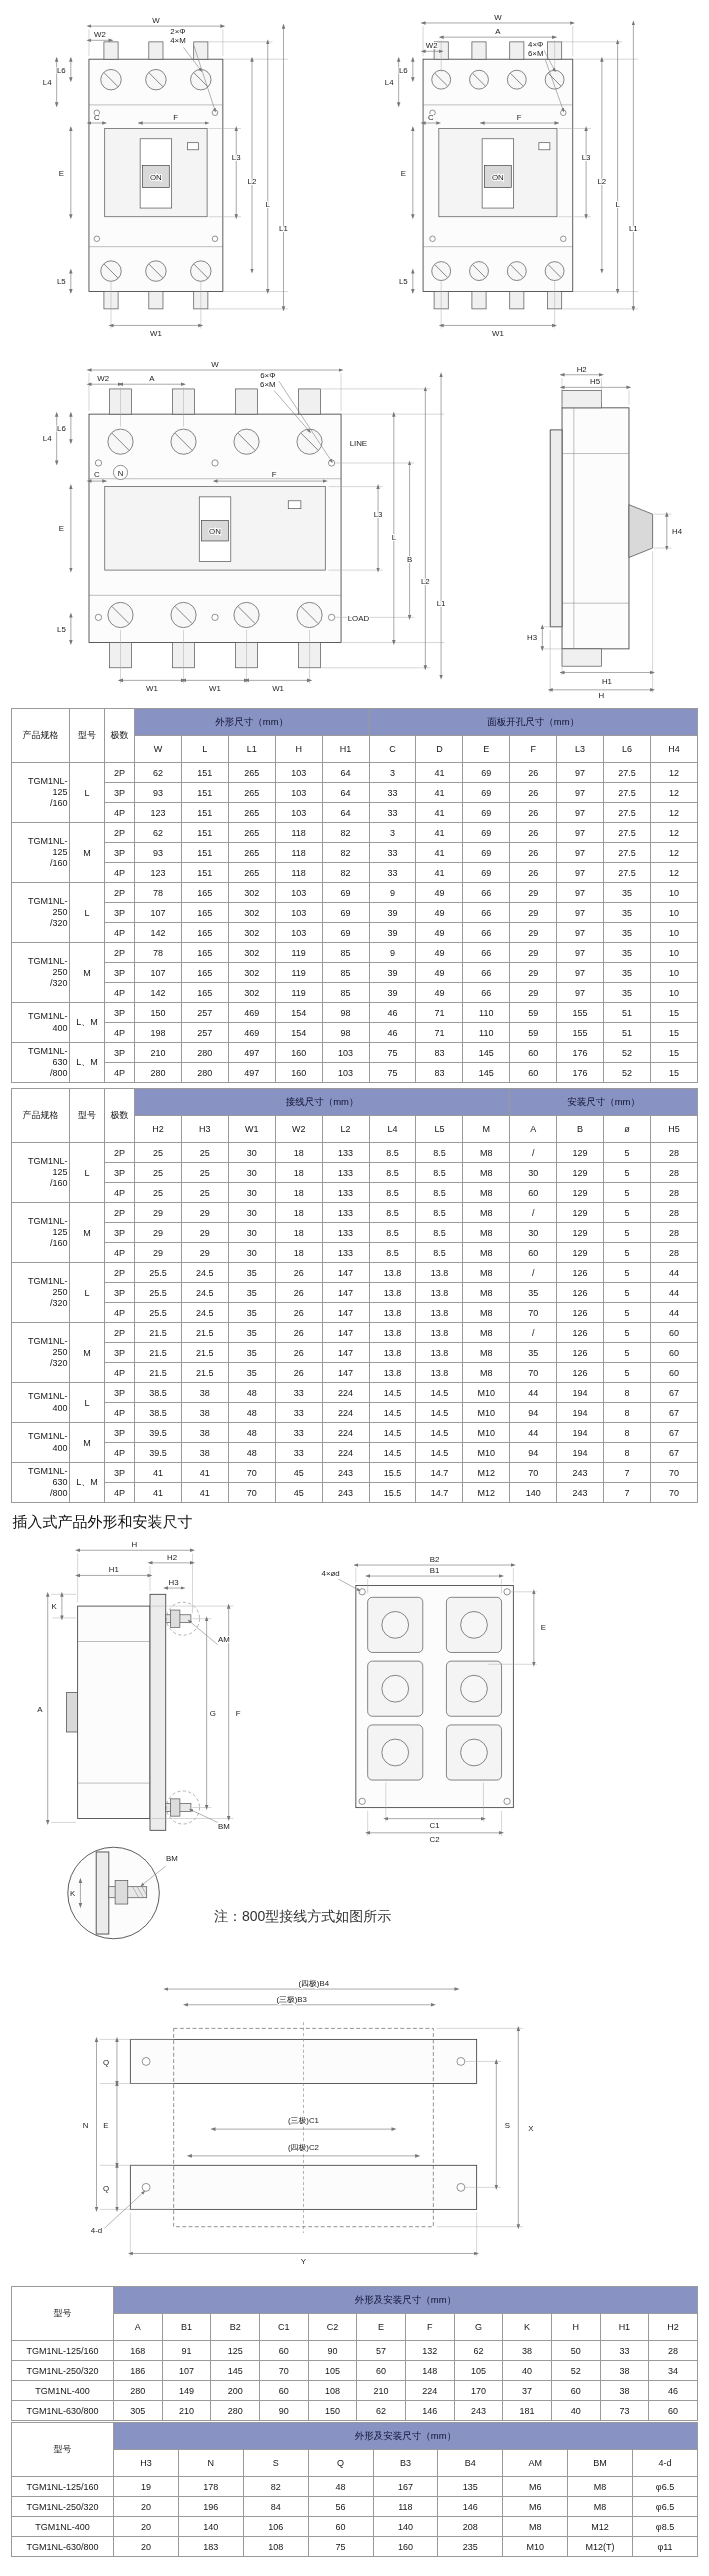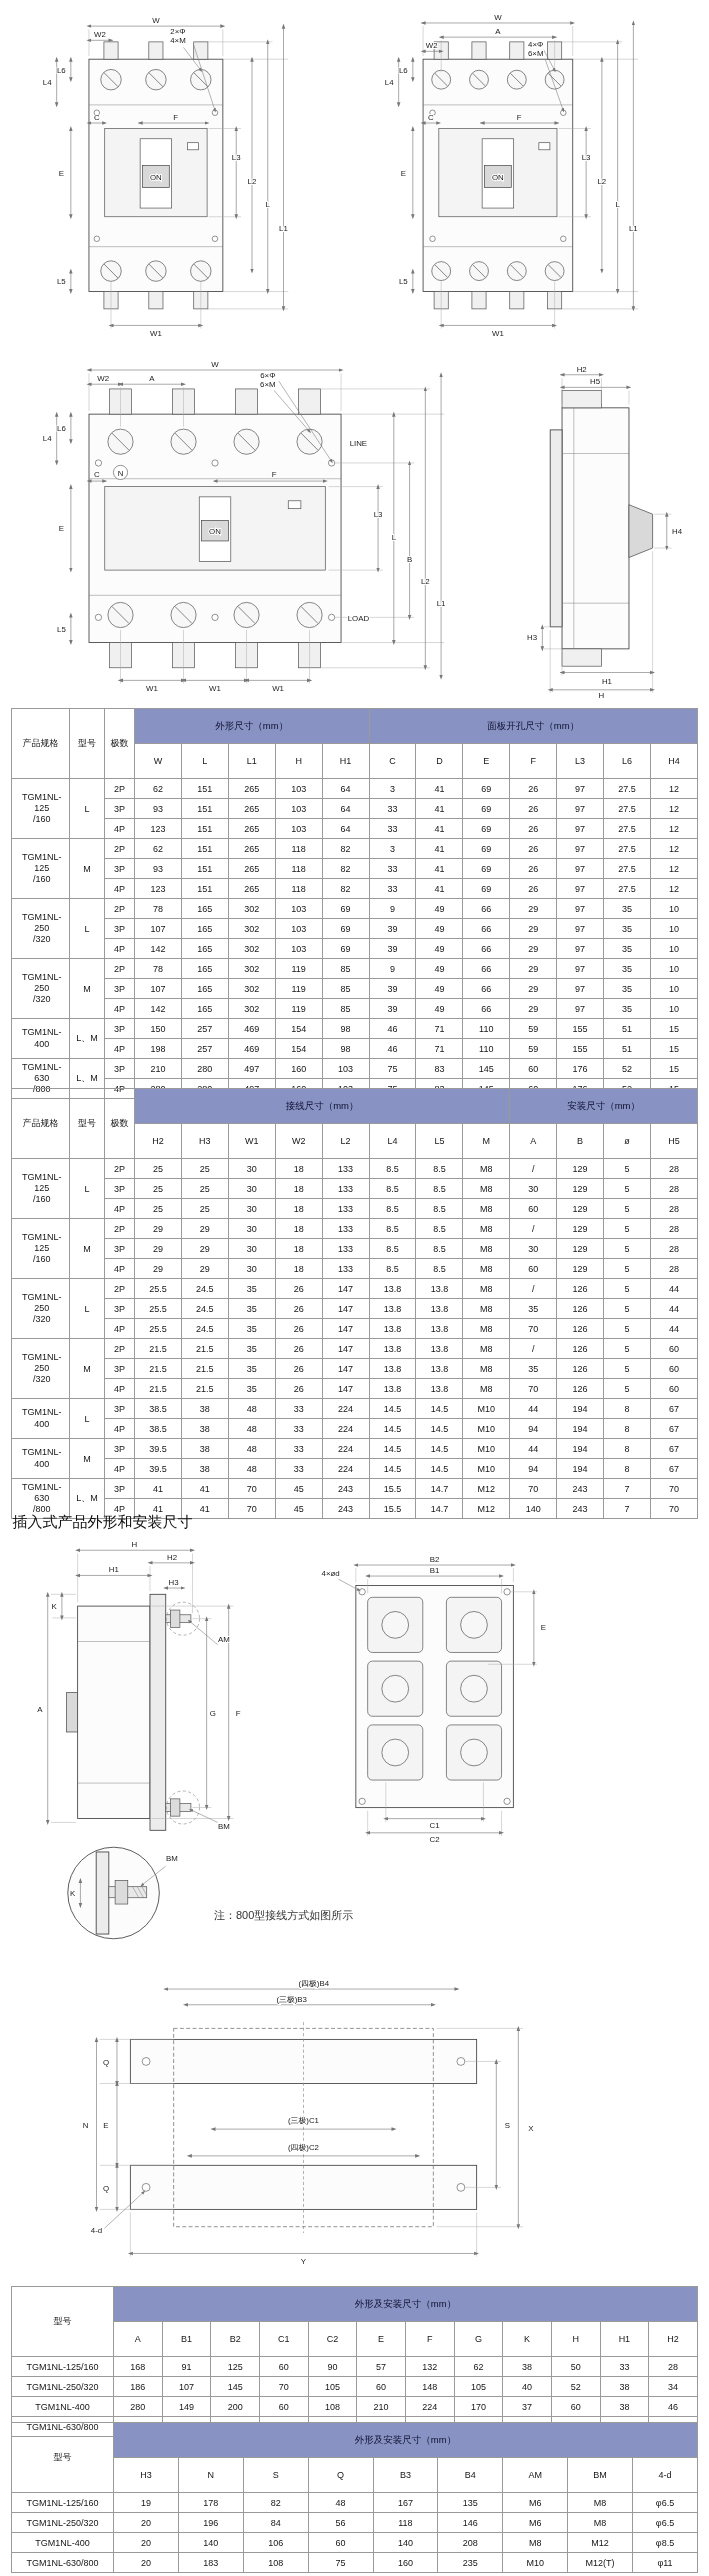--- a/index.html
+++ b/index.html
@@ -26,26 +26,26 @@
   .det{fill:none;stroke:#888;stroke-width:0.8;stroke-dasharray:4 3}
   .stud{fill:#e8e8e8;stroke:#555;stroke-width:0.9}
   .nut{fill:#dcdcdc;stroke:#555;stroke-width:0.9}
   .lbl{font-size:10px;fill:#1a1a1a}
   .halo{paint-order:stroke;stroke:#fff;stroke-width:2.5px}
   
   .tbl-host{position:absolute}
   table.dt{border-collapse:collapse;width:100%;table-layout:fixed;font-size:9px;color:#151515}
   table.dt th,table.dt td{border:0.8px solid var(--border,#9a9a9a);text-align:center;
         padding:0.8px 1.6px;font-weight:normal;height:20px;overflow:hidden}
-  table.dt thead th{height:35px}
+  table.dt thead th{height:27px}
   table.dt th.band{background:var(--band,#8893c4);color:#101030;font-size:9.5px}
-  table.dt td.spec{text-align:center;white-space:pre-line;padding-left:4px;line-height:1.25}
+  table.dt td.spec{text-align:right;white-space:pre-line;padding-left:4px;line-height:1.25}
   
   .sec-title{position:absolute;font-size:15px;color:#111}
-  .note{position:absolute;font-size:11px;color:#333}
+  .note{position:absolute;font-size:14px;color:#333}
 </style>
 </head>
 <body>
 
 <svg width="0" height="0" style="position:absolute" aria-hidden="true">
   <defs>
     <marker id="ar" markerWidth="8" markerHeight="8" refX="4" refY="4" orient="auto-start-reverse">
       <path d="M0,1.2 L8,4 L0,6.8 z" fill="#777"></path>
     </marker>
   </defs>
@@ -1201,21 +1201,21 @@
             <td>305</td>
             <td>210</td>
             <td>280</td>
             <td>90</td>
             <td>150</td>
             <td>62</td>
             <td>146</td>
             <td>243</td>
             <td>181</td>
             <td>40</td>
-            <td>65</td>
+            <td>73</td>
             <td>60</td>
           </tr>
         </tbody>
       </table>
     </div>
 
   <div class="tbl-host" id="t4" style="left:11px;top:2422px;width:687px">
       <table class="dt">
         <thead>
           <tr>

